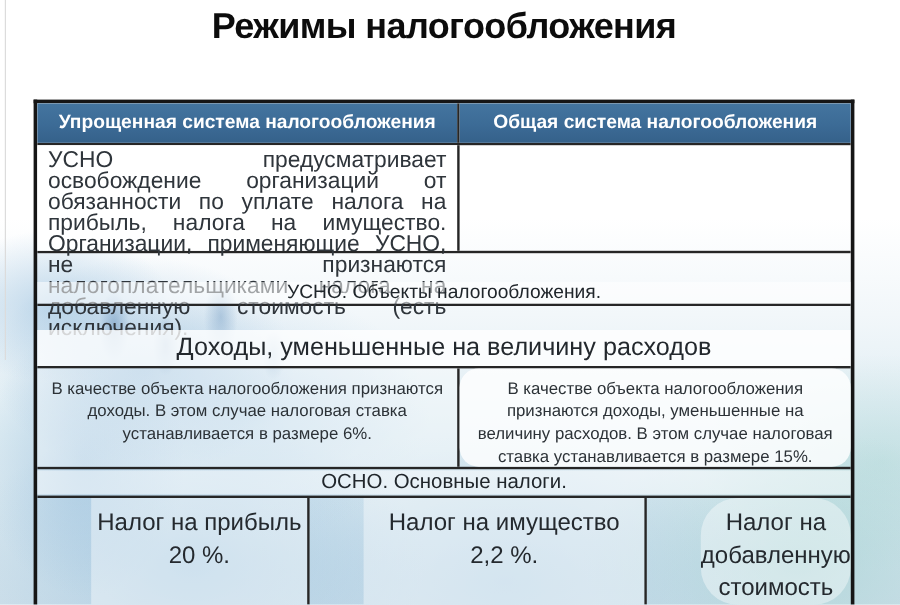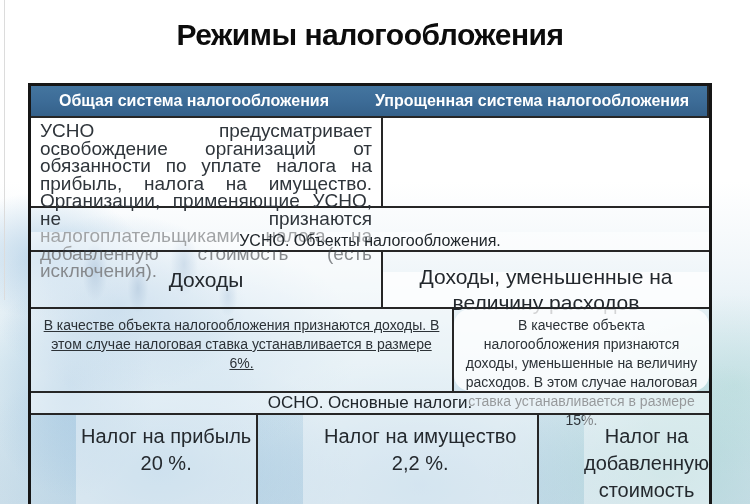--- a/index.html
+++ b/index.html
@@ -34,21 +34,21 @@
 
   .page-edge-line {
     position: absolute;
     left: 4px; top: 0;
     width: 1px; height: 300px;
     background: #dcdcdc;
   }
 
   .slide-title {
     position: absolute;
-    left: 28px; top: 18px;
+    left: 28px; top: 6px;
     width: 684px;
     text-align: center;
     font-size: 30px;
     font-weight: 700;
     letter-spacing: -0.5px;
     color: #0c0c0c;
   }
 
   .tax-table {
     position: absolute;
@@ -99,21 +99,21 @@
   
   .row-banner-usno { height: 28px; margin-top: 24px; }
   .row-banner-usno .cell,
   .row-banner-osno .cell {
     width: 100%;
     background: rgba(255,255,255,.55);
     display: flex; align-items: center; justify-content: center;
     color: #20262b;
   }
   .row-banner-usno .cell { font-size: 16px; }
-  .row-banner-osno { height: 34px; }
+  .row-banner-osno { height: 34px; align-items: center; }
   .row-banner-osno .cell { font-size: 17px; background: rgba(255,255,255,.5); }
 
   
   .row-objects { height: 57px; }
   .row-objects .cell {
     display: flex; align-items: center; justify-content: center;
     text-align: center;
     font-size: 21px;
     line-height: 26px;
     color: #23282d;
@@ -125,66 +125,65 @@
   
   .row-details { height: 84px; }
   .row-details .cell {
     display: flex; align-items: flex-start; justify-content: center;
     text-align: center;
     font-size: 14px;
     line-height: 19px;
     color: #2c3237;
     padding: 7px 10px 2px 10px;
   }
-  .det-left  { width: 423px; background: rgba(255,255,255,.38); text-decoration: underline; }
+  .det-left  { width: 352px; background: rgba(255,255,255,.38); }
   .det-right { flex: 1;      background: rgba(255,255,255,.80); border-radius: 16px; }
 
   
   .row-taxes .cell {
     background: rgba(255,255,255,.40);
     display: flex; flex-direction: column;
     align-items: center;
     text-align: center;
     font-size: 20px;
     line-height: 27px;
     color: #24292e;
     padding-top: 8px;
     margin-left: 45px;
   }
   .tax-1 { width: 204px; }
   .tax-2 { width: 264px; }
-  .tax-3 { flex: 1; }
+  .tax-3 { flex: 1; border-radius: 31px; }
   .tax-name-narrow { max-width: 150px; }
 </style>
 </head>
 <body>
 
 <div class="slide">
 
   <div class="page-edge-line"></div>
 
   <h1 class="slide-title">Режимы налогообложения</h1>
 
   <div class="tax-table">
 
     <div class="t-row row-header">
+      <div class="cell hdr-left cell-divider-r">Упрощенная система налогообложения</div>
       <div class="cell hdr-right">Общая система налогообложения</div>
-      <div class="cell hdr-left cell-divider-r">Упрощенная система налогообложения</div>
     </div>
 
     <div class="t-row row-desc">
       <div class="cell desc-left cell-divider-r">УСНО предусматривает освобождение организаций от обязанности по уплате налога на прибыль, налога на имущество. Организации, применяющие УСНО, не признаются налогоплательщиками налога на добавленную стоимость (есть исключения).</div>
     </div>
 
     <div class="t-row row-banner-usno">
       <div class="cell">УСНО. Объекты налогообложения.</div>
     </div>
 
     <div class="t-row row-objects">
-      <div class="cell obj-left cell-divider-r">Доходы</div>
       <div class="cell obj-right">Доходы, уменьшенные на величину расходов</div>
     </div>
 
     <div class="t-row row-details">
       <div class="cell det-left cell-divider-r">В качестве объекта налогообложения признаются доходы. В этом случае налоговая ставка устанавливается в размере 6%.</div>
       <div class="cell det-right">В качестве объекта налогообложения признаются доходы, уменьшенные на величину расходов. В этом случае налоговая ставка устанавливается в размере 15%.</div>
     </div>
 
     <div class="t-row row-banner-osno">
       <div class="cell">ОСНО. Основные налоги.</div>

